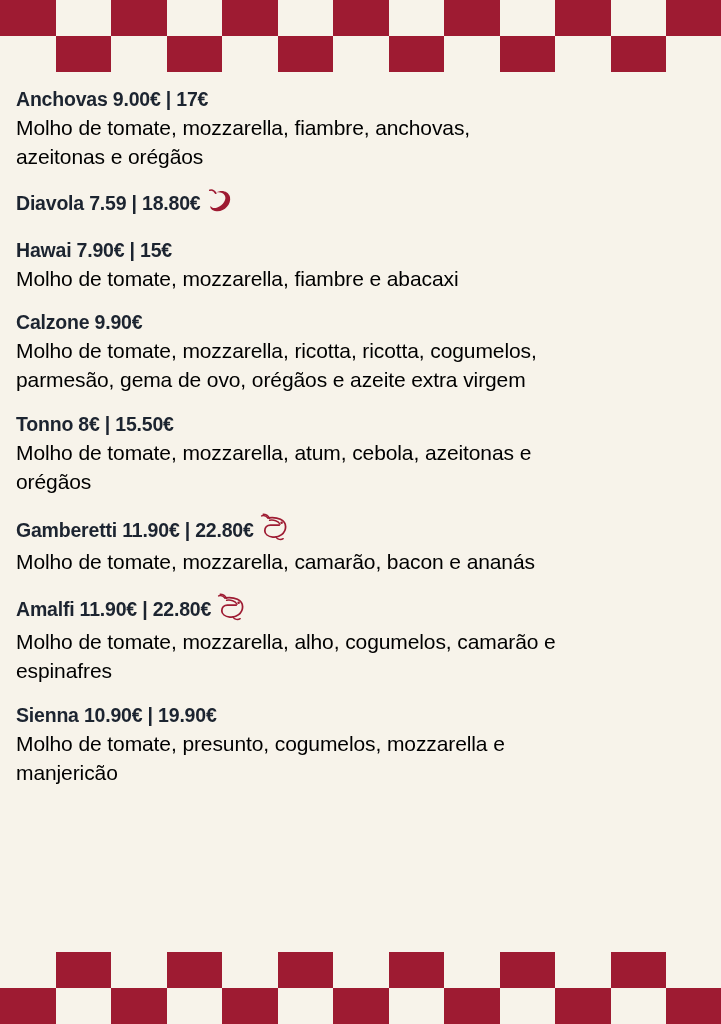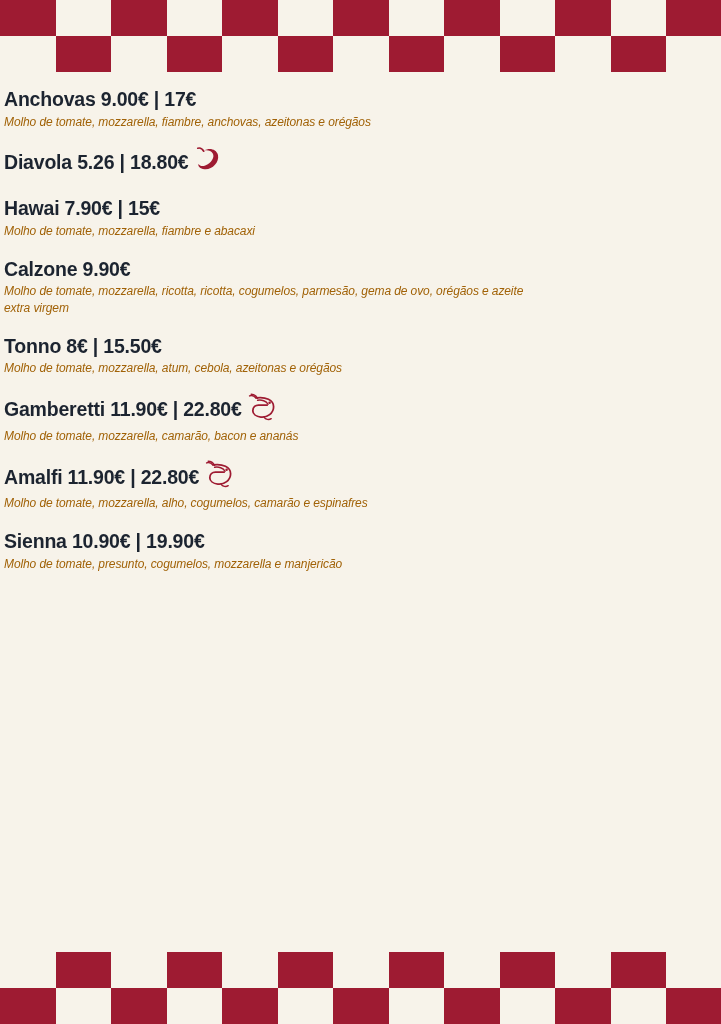--- a/index.html
+++ b/index.html
@@ -42,21 +42,21 @@
   }
   .checker.top .checker-col.a .sq { top: 0; }
   .checker.top .checker-col.b .sq { top: 36px; }
   .checker.bottom .checker-col.a .sq { bottom: 0; }
   .checker.bottom .checker-col.b .sq { bottom: 36px; }
 
   
   .menu {
     position: absolute;
     top: 88px;
-    left: 4px;
+    left: 16px;
     width: 591px;
     height: 860px;
     box-sizing: border-box;
   }
 
   .item {
     position: relative;
     margin-bottom: 18px;
   }
   .item:last-child { margin-bottom: 0; }
@@ -65,27 +65,26 @@
     font-size: 19.5px;
     font-weight: bold;
     color: #1c2430;
     letter-spacing: -0.2px;
     line-height: 1.22;
     margin: 0 0 2px 0;
     display: inline-block;
     vertical-align: middle;
   }
   .item-desc {
-    font-size: 12px;
-    color: #a16207;
+    font-size: 21px;
+    color: #000000;
     line-height: 1.38;
     margin: 0;
     max-width: 540px;
     letter-spacing: -0.1px;
-    font-style: italic;
   }
 
   
   .badge {
     position: absolute;
     left: -138px;
     top: 1px;
     display: flex;
     align-items: flex-end;
     gap: 9px;
@@ -155,21 +154,21 @@
       <div class="sq" style="background: rgb(158, 27, 50);"></div>
     </div>
   </div>
 
 <div class="menu" id="menu-list">
     <div class="item">
       <div><span class="item-name">Anchovas 9.00€ | 17€</span></div>
       <div class="item-desc">Molho de tomate, mozzarella, fiambre, anchovas, azeitonas e orégãos</div>
     </div>
     <div class="item">
-      <div><span class="item-name">Diavola 5.26 | 18.80€</span><span class="inline-icon"><svg viewBox="0 0 40 36" width="30" height="27" aria-hidden="true">
+      <div><span class="item-name">Diavola 7.59 | 18.80€</span><span class="inline-icon"><svg viewBox="0 0 40 36" width="30" height="27" aria-hidden="true">
             <path d="M14 6 C20 2, 30 4, 32 12 C34 22, 24 32, 14 31 C8 30.5, 5 27, 6 24 C7.5 26.5, 11 27.5, 15 26 C23 23, 28 15, 25 10 C23 6.5, 18 5, 14 6 Z" fill="#9e1b32"></path>
             <path d="M13 7 C11 3.5, 8 2, 5 3" stroke="#9e1b32" stroke-width="2.2" fill="none" stroke-linecap="round"></path>
           </svg></span></div>
     </div>
     <div class="item">
       <div><span class="item-name">Hawai 7.90€ | 15€</span></div>
       <div class="item-desc">Molho de tomate, mozzarella, fiambre e abacaxi</div>
     </div>
     <div class="item">
       <div><span class="item-name">Calzone 9.90€</span></div>

